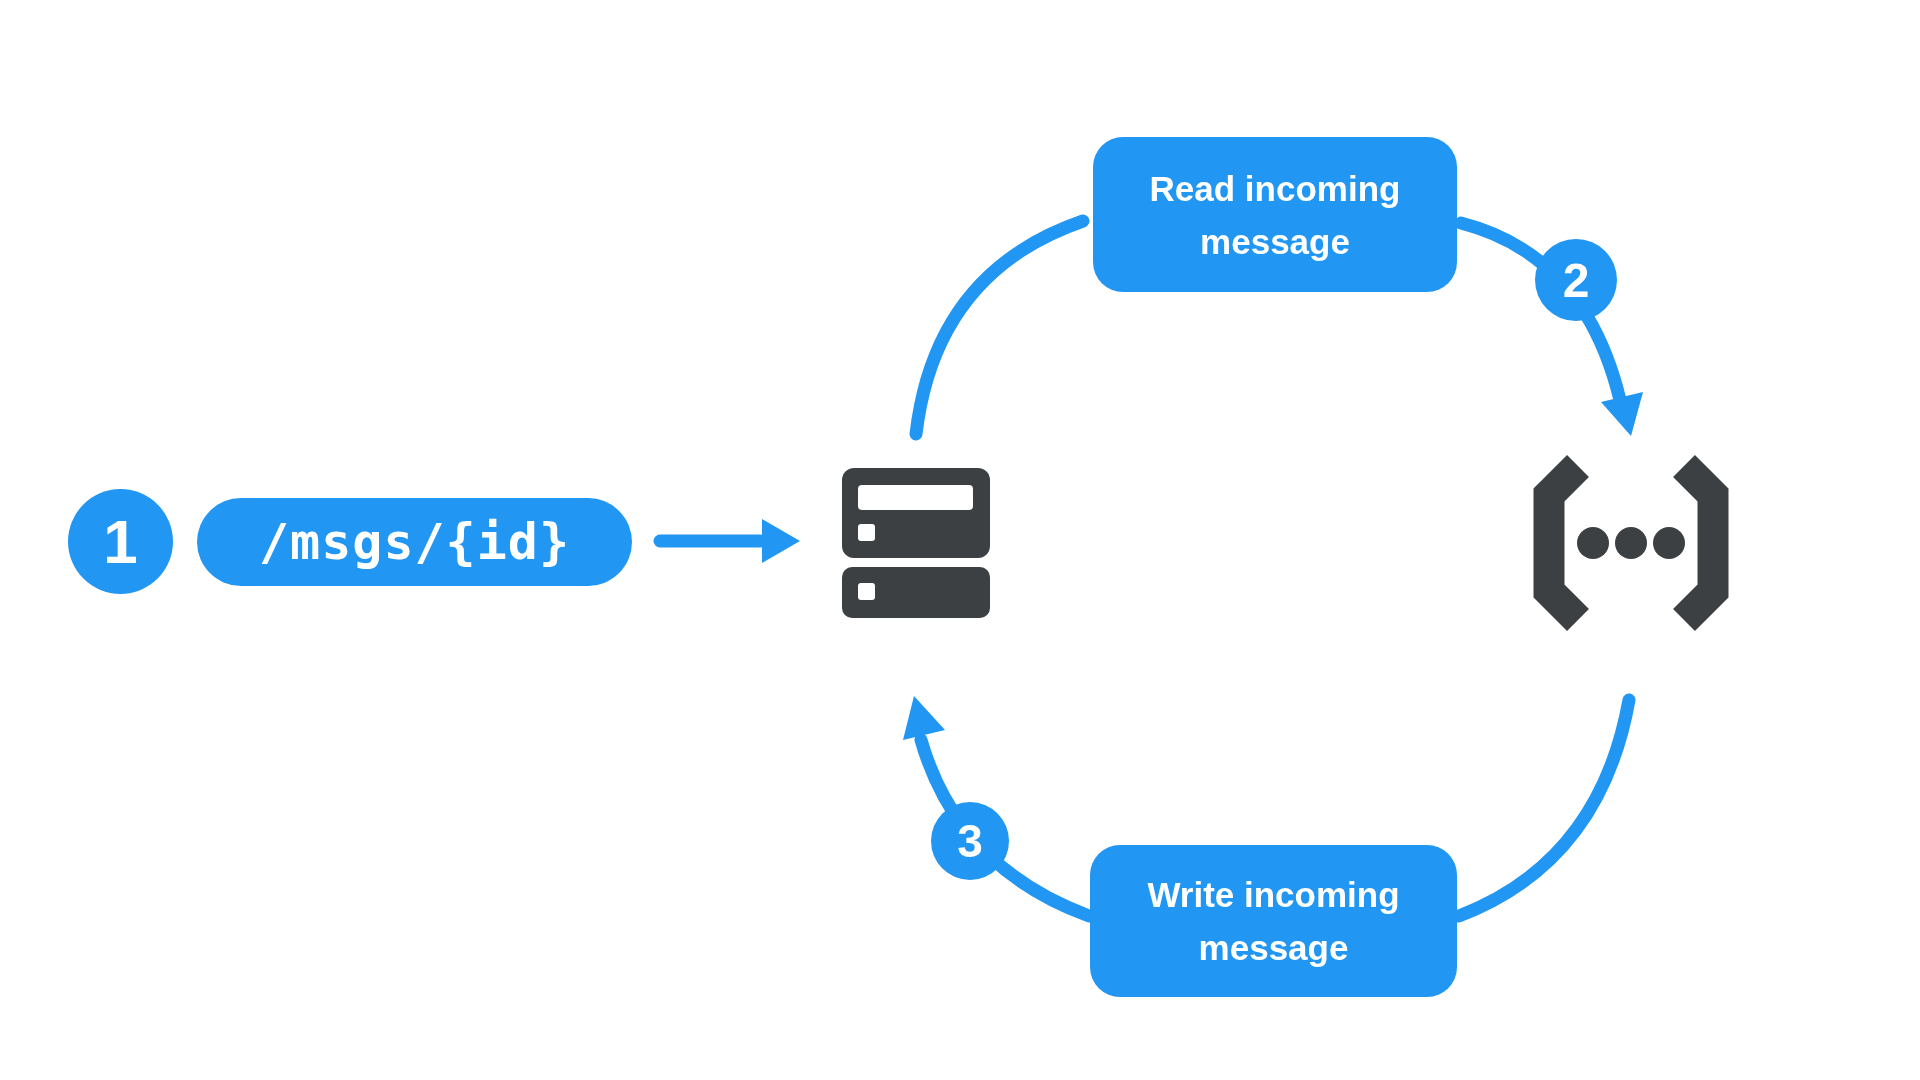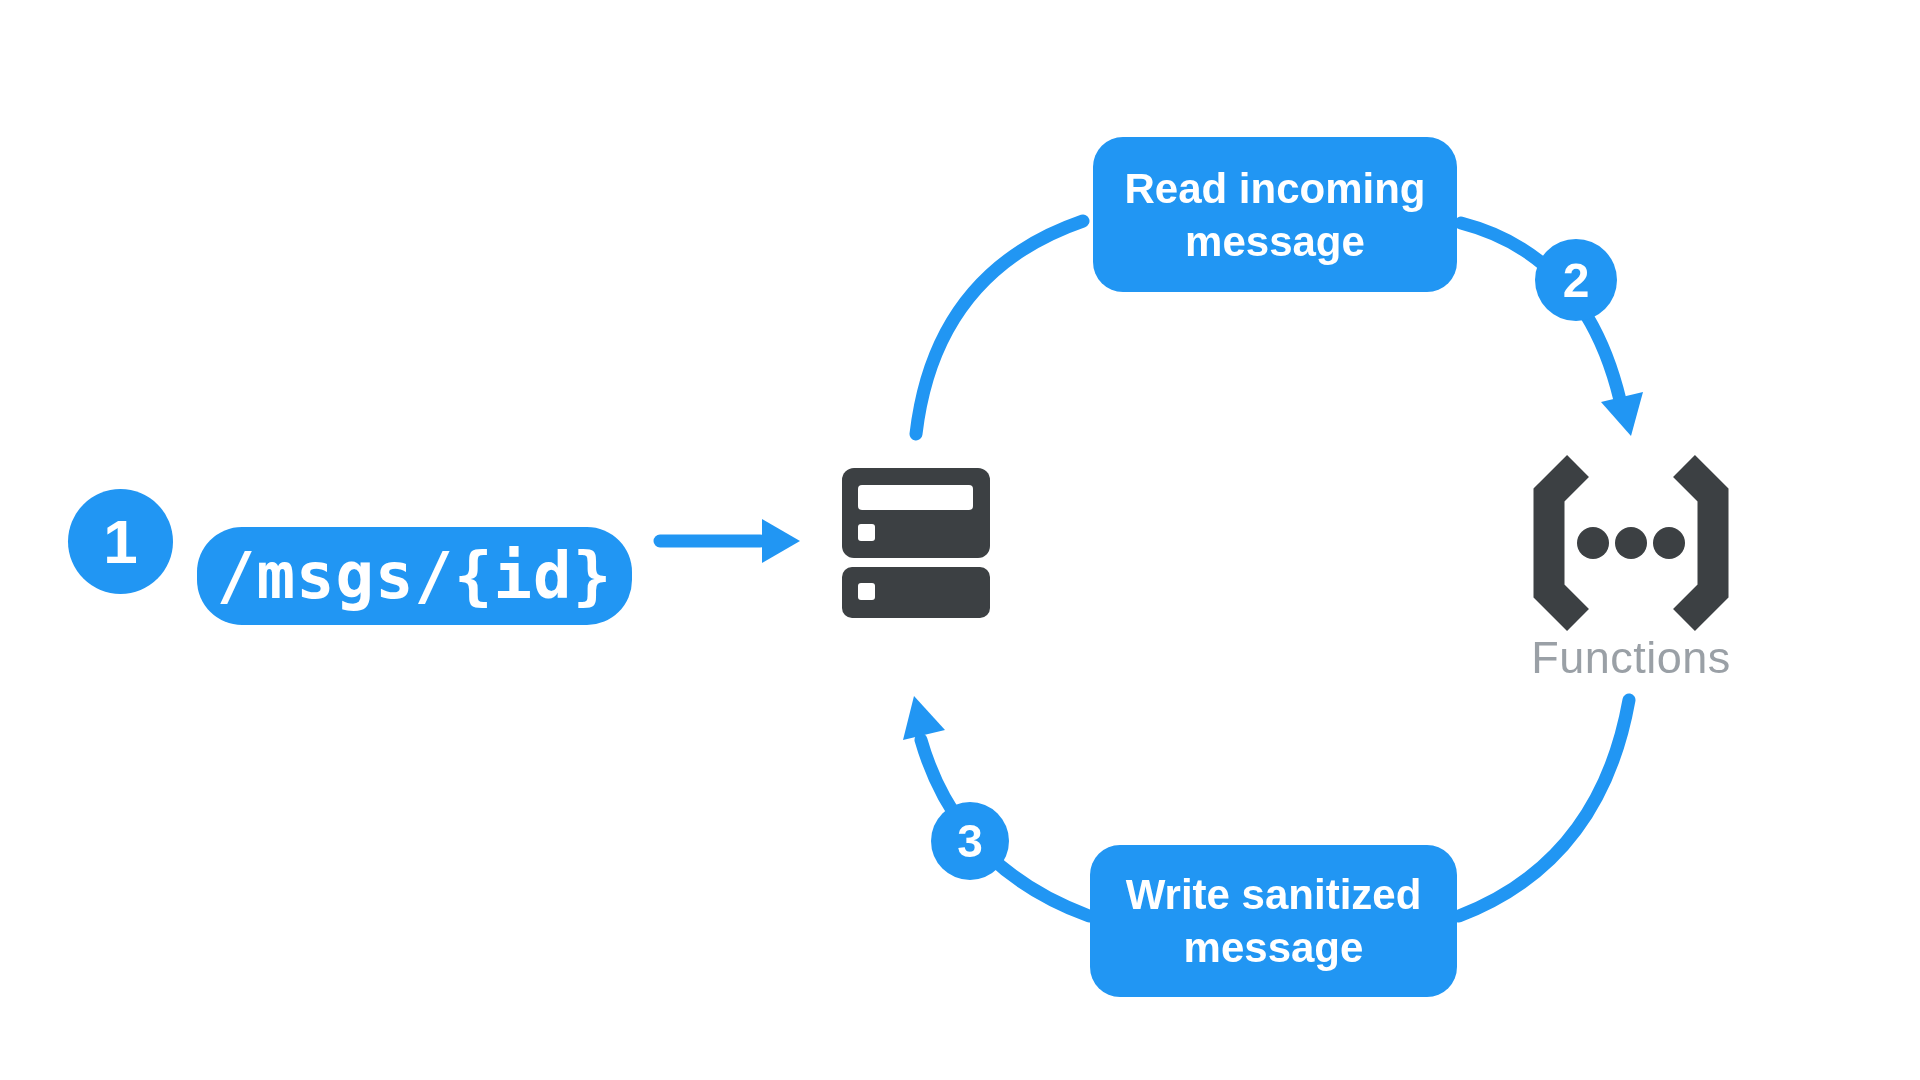--- a/index.html
+++ b/index.html
@@ -29,37 +29,37 @@
   }
   .step-badge{
     position:absolute;display:flex;align-items:center;justify-content:center;
     background:var(--accent);color:var(--text-white);border-radius:50%;font-weight:bold;
   }
   .badge-1{left:68px;top:489px;width:105px;height:105px;font-size:62px;}
   .badge-2{left:1535px;top:239px;width:82px;height:82px;font-size:48px;}
   .badge-3{left:931px;top:802px;width:78px;height:78px;font-size:46px;}
 
   .path-pill{
-    position:absolute;left:197px;top:498px;width:435px;height:98px;border-radius:45px;
+    position:absolute;left:197px;top:498px;width:435px;height:88px;border-radius:45px;
     background:var(--accent);color:var(--text-white);
     display:flex;align-items:center;justify-content:center;
-    font-family:"DejaVu Sans Mono", monospace;font-size:64px;font-weight:bold;letter-spacing:1px;margin-top:29px;
+    font-family:"DejaVu Sans Mono", monospace;font-size:50px;font-weight:bold;letter-spacing:1px;
   }
 
   .node-label{
     position:absolute;width:340px;text-align:center;
     color:var(--label-gray);font-size:45px;letter-spacing:.5px;
   }
   .label-database{left:746px;top:630px;}
   .label-functions{left:1461px;top:632px;}
 
   .flow-box{
     position:absolute;background:var(--accent);border-radius:30px;
     display:flex;flex-direction:column;align-items:center;justify-content:center;
-    color:var(--text-white);font-weight:bold;font-size:42px;line-height:53px;text-align:center;
+    color:var(--text-white);font-weight:bold;font-size:35px;line-height:53px;text-align:center;
   }
   .box-read{left:1093px;top:137px;width:364px;height:155px;}
   .box-write{left:1090px;top:845px;width:367px;height:152px;}
 </style>
 </head>
 <body>
 
 <div class="canvas">
 
   <svg class="vector-layer" viewBox="0 0 1920 1080">
@@ -95,33 +95,32 @@
 
 
   <div class="step-badge badge-1">
     <span>1</span>
   </div>
 
   <div class="path-pill">
     <span>/msgs/{id}</span>
   </div>
 
-  <div class="node-label label-functions">Functions</div>
 
   <div class="flow-box box-read">
     <span>Read incoming</span>
     <span>message</span>
   </div>
 
   <div class="step-badge badge-2">
     <span>2</span>
   </div>
 
   <div class="flow-box box-write">
-    <span>Write sanitized</span>
+    <span>Write incoming</span>
     <span>message</span>
   </div>
 
   <div class="step-badge badge-3">
     <span>3</span>
   </div>
 
 </div>
 
 </body></html>

